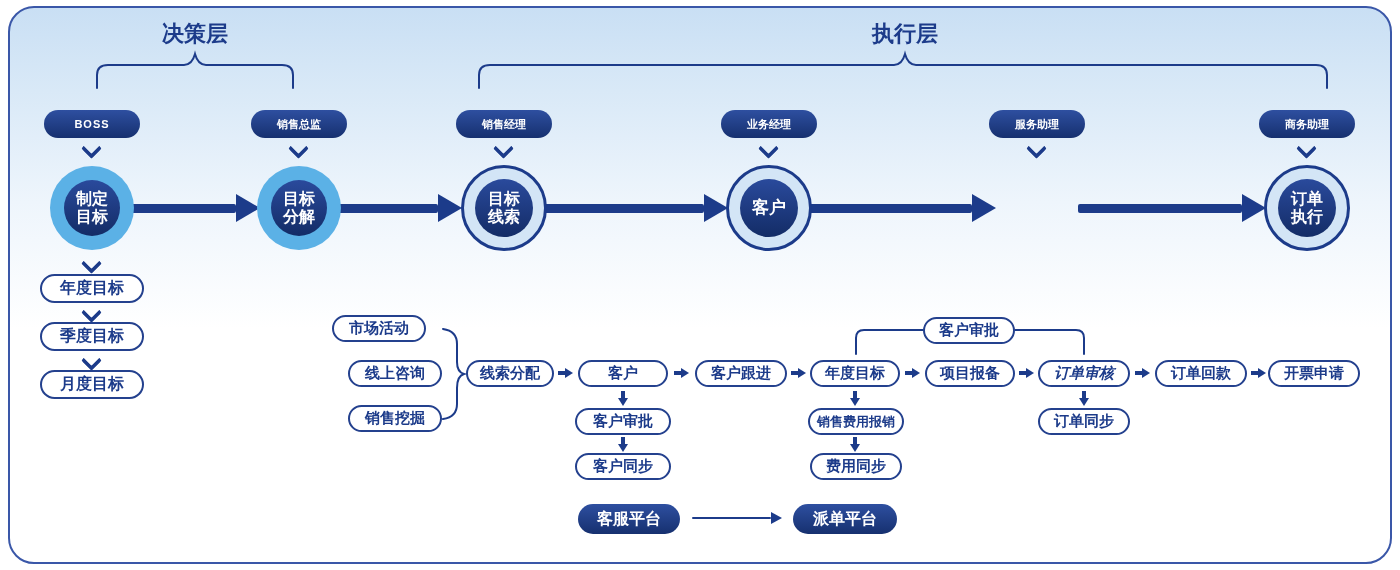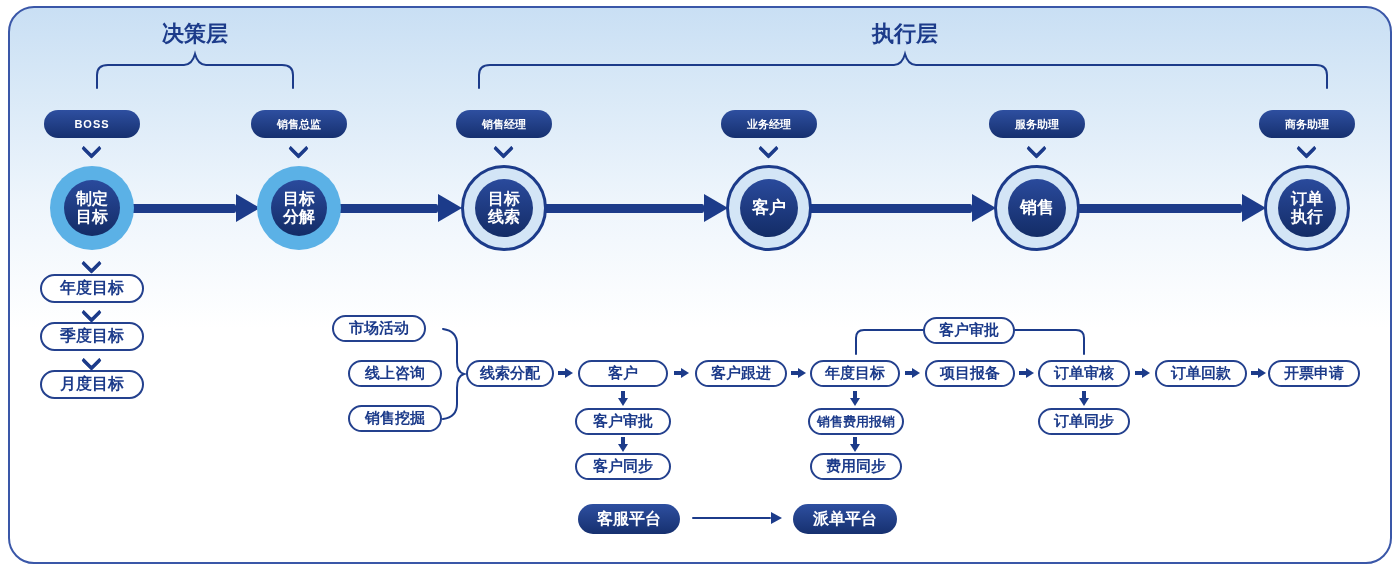--- a/index.html
+++ b/index.html
@@ -113,25 +113,20 @@
     <div class="circle-core">
         <span>目标</span>
         <span>线索</span>
       </div>
   </div>
   <div class="circle circle-b" style="left:726px;top:165px;">
     <div class="circle-core" style="font-size:17px;">
         <span>客户</span>
       </div>
   </div>
-  <div class="circle circle-b" style="left:994px;top:165px;">
-    <div class="circle-core" style="font-size:17px;">
-        <span>销售</span>
-      </div>
-  </div>
   <div class="circle circle-b" style="left:1264px;top:165px;">
     <div class="circle-core">
         <span>订单</span>
         <span>执行</span>
       </div>
   </div>
 
   <span class="chev" style="left:84px;top:256px;"></span>
   <div class="pill-outline pill-goal" style="left:40px;top:274px;width:104px;">年度目标</div>
   <span class="chev" style="left:84px;top:305px;"></span>
@@ -162,21 +157,21 @@
   <div class="pill-outline" style="left:810px;top:360px;width:90px;">年度目标</div>
   <div class="sarr-r" style="left:905px;top:368px;">
       <i class="l"></i>
       <i class="h"></i>
     </div>
   <div class="pill-outline" style="left:925px;top:360px;width:90px;">项目报备</div>
   <div class="sarr-r" style="left:1019px;top:368px;">
       <i class="l"></i>
       <i class="h"></i>
     </div>
-  <div class="pill-outline" style="left:1038px;top:360px;width:92px;">订单审核</div>
+  <div class="pill-outline" style="left:1038px;top:360px;width:92px;font-style:italic;">订单审核</div>
   <div class="sarr-r" style="left:1135px;top:368px;">
       <i class="l"></i>
       <i class="h"></i>
     </div>
   <div class="pill-outline" style="left:1155px;top:360px;width:92px;">订单回款</div>
   <div class="sarr-r" style="left:1251px;top:368px;">
       <i class="l"></i>
       <i class="h"></i>
     </div>
   <div class="pill-outline" style="left:1268px;top:360px;width:92px;">开票申请</div>

